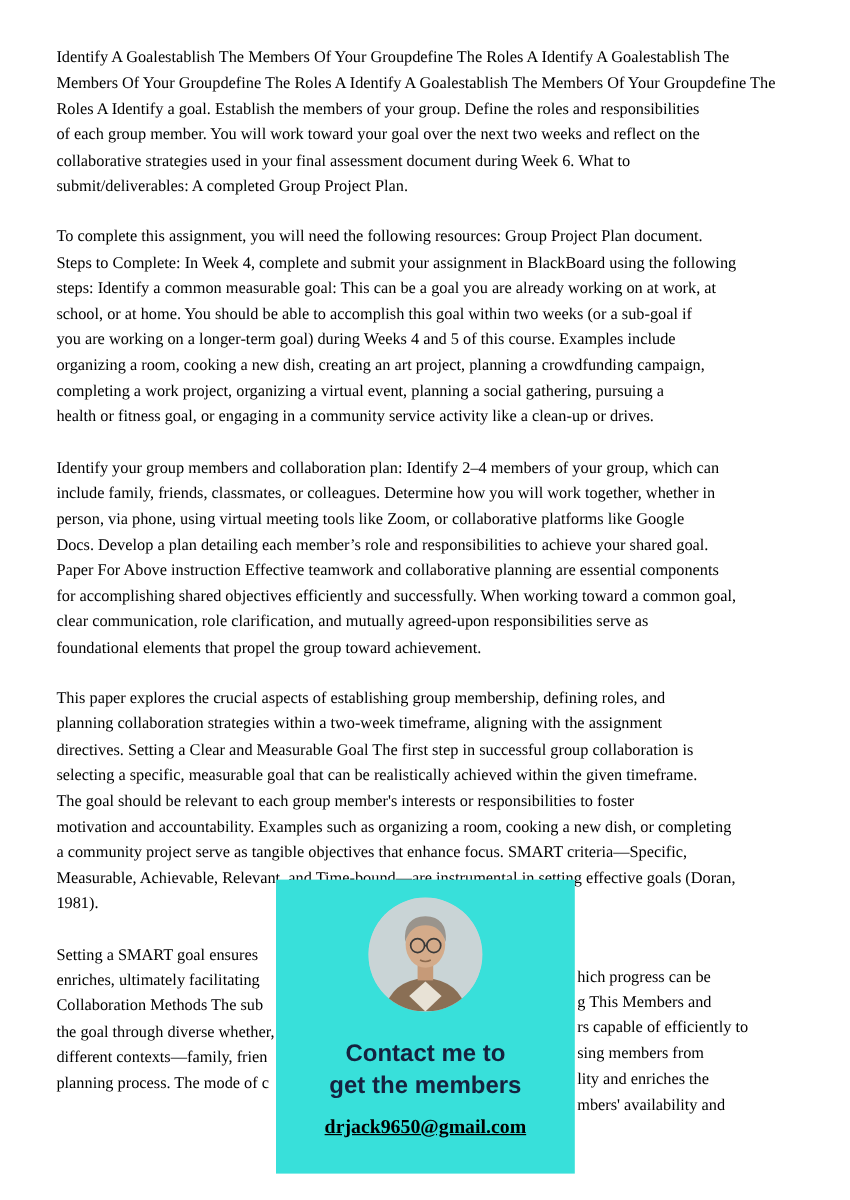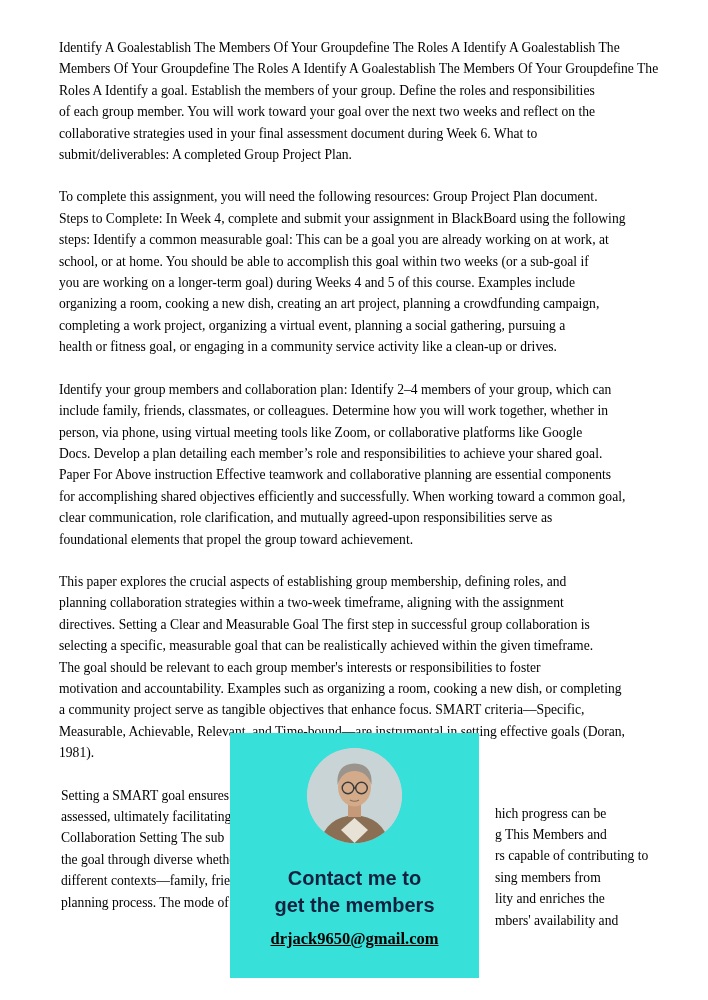--- a/index.html
+++ b/index.html
@@ -17,25 +17,25 @@
   }
   .doc {
     position: absolute;
     left: 47px;
     top: 37px;
     width: 645px;
     font-size: 13.6px;
     line-height: 21.4px;
   }
   .para {
-    margin: 0 0 21px 12px;
+    margin: 0 0 21px 0;
     white-space: pre;
   }
   .obscured-para {
-    margin: 14px;
+    margin: 0;
   }
   .frag-line {
     position: relative;
     height: 21.4px;
     white-space: nowrap;
   }
   .frag-left {
     display: inline-block;
   }
   .frag-right {
@@ -120,26 +120,26 @@
 a community project serve as tangible objectives that enhance focus. SMART criteria—Specific,
 Measurable, Achievable, Relevant, and Time-bound—are instrumental in setting effective goals (Doran,
 1981).</div>
 
   <div class="obscured-para">
     <div class="frag-line">
       <span class="frag-left">Setting a SMART goal ensures</span>
       <span class="frag-right">hich progress can be</span>
     </div>
     <div class="frag-line">
-      <span class="frag-left">assessed, ultimately facilitating</span>
+      <span class="frag-left">enriches, ultimately facilitating</span>
       <span class="frag-right">g This Members and</span>
     </div>
     <div class="frag-line">
-      <span class="frag-left">Collaboration Setting The sub</span>
-      <span class="frag-right">rs capable of contributing to</span>
+      <span class="frag-left">Collaboration Methods The sub</span>
+      <span class="frag-right">rs capable of efficiently to</span>
     </div>
     <div class="frag-line">
       <span class="frag-left">the goal through diverse whether, p</span>
       <span class="frag-right">sing members from</span>
     </div>
     <div class="frag-line">
       <span class="frag-left">different contexts—family, frien</span>
       <span class="frag-right">lity and enriches the</span>
     </div>
     <div class="frag-line">

